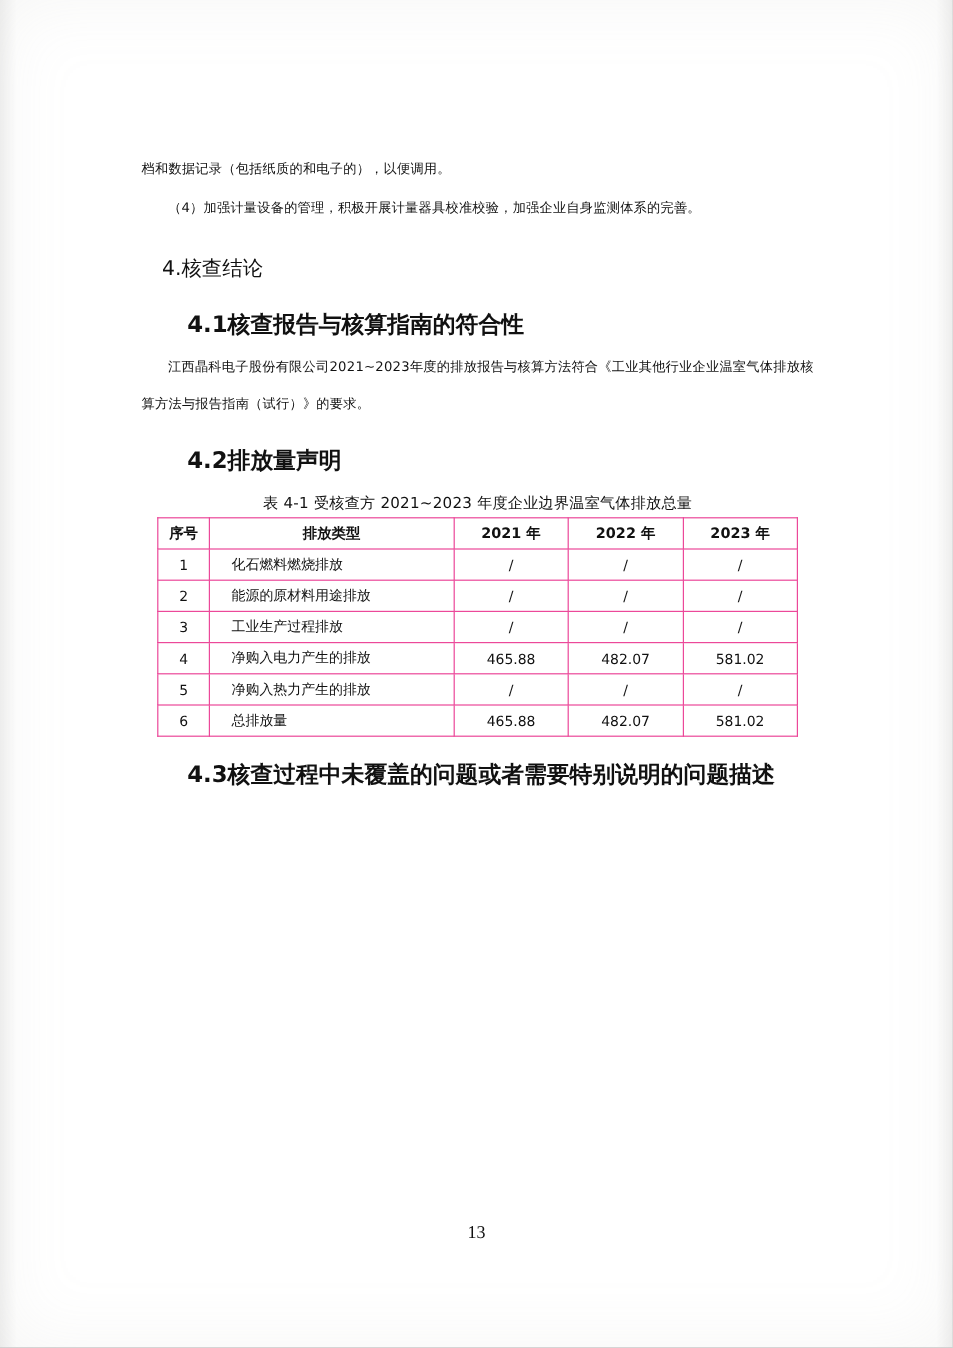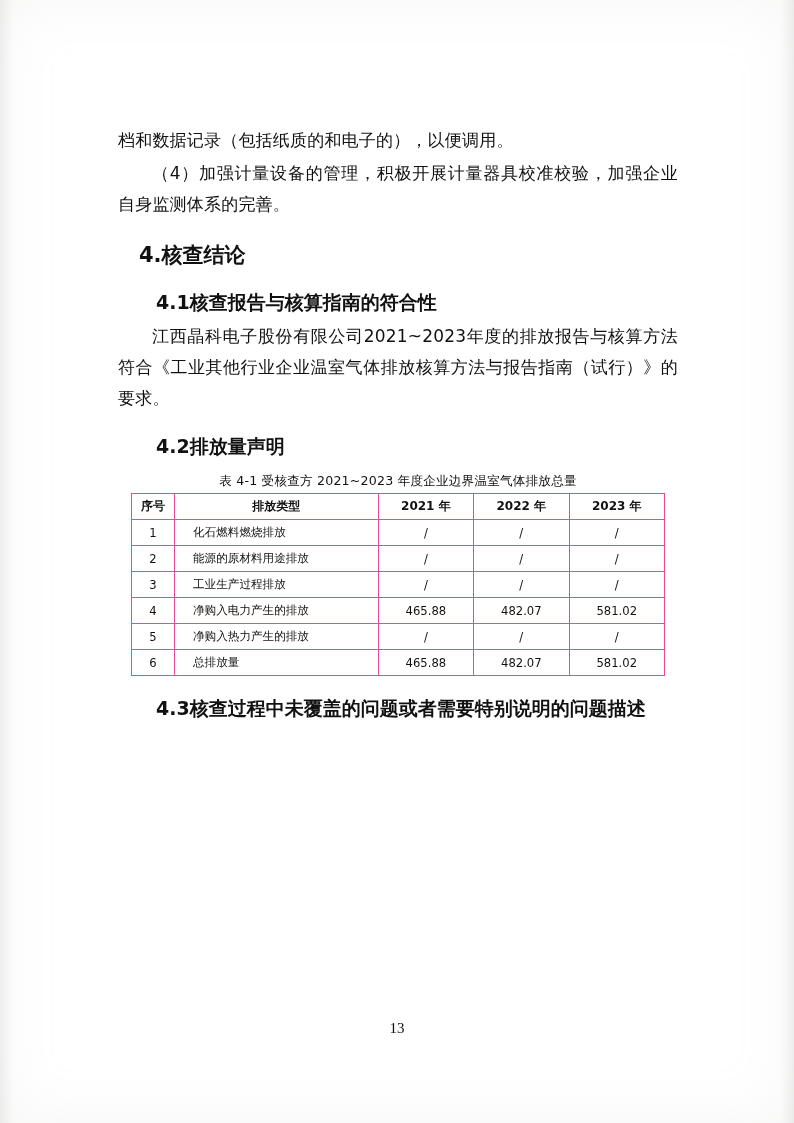--- a/index.html
+++ b/index.html
@@ -20,32 +20,32 @@
     box-shadow: inset 0 0 60px rgba(180,180,170,0.12);
   }
   .content {
     position: absolute;
     left: 118px;
     top: 125px;
     width: 560px;
   }
   p.para {
     margin: 0 0 2px 0;
-    font-size: 17px;
+    font-size: 11px;
     line-height: 31px;
     letter-spacing: 0.2px;
     text-align: justify;
     text-justify: inter-ideograph;
   }
   p.indent {
     text-indent: 2em;
   }
   h2.h-sec {
-    font-size: 21px;
-    font-weight: bold;
+    font-size: 17px;
+    font-weight: normal;
     margin: 20px 0 6px 0;
     line-height: 30px;
     text-indent: 1em;
   }
   h3.h-sub {
     font-size: 19px;
     font-weight: bold;
     margin: 17px 0 4px 0;
     line-height: 30px;
     text-indent: 2em;

